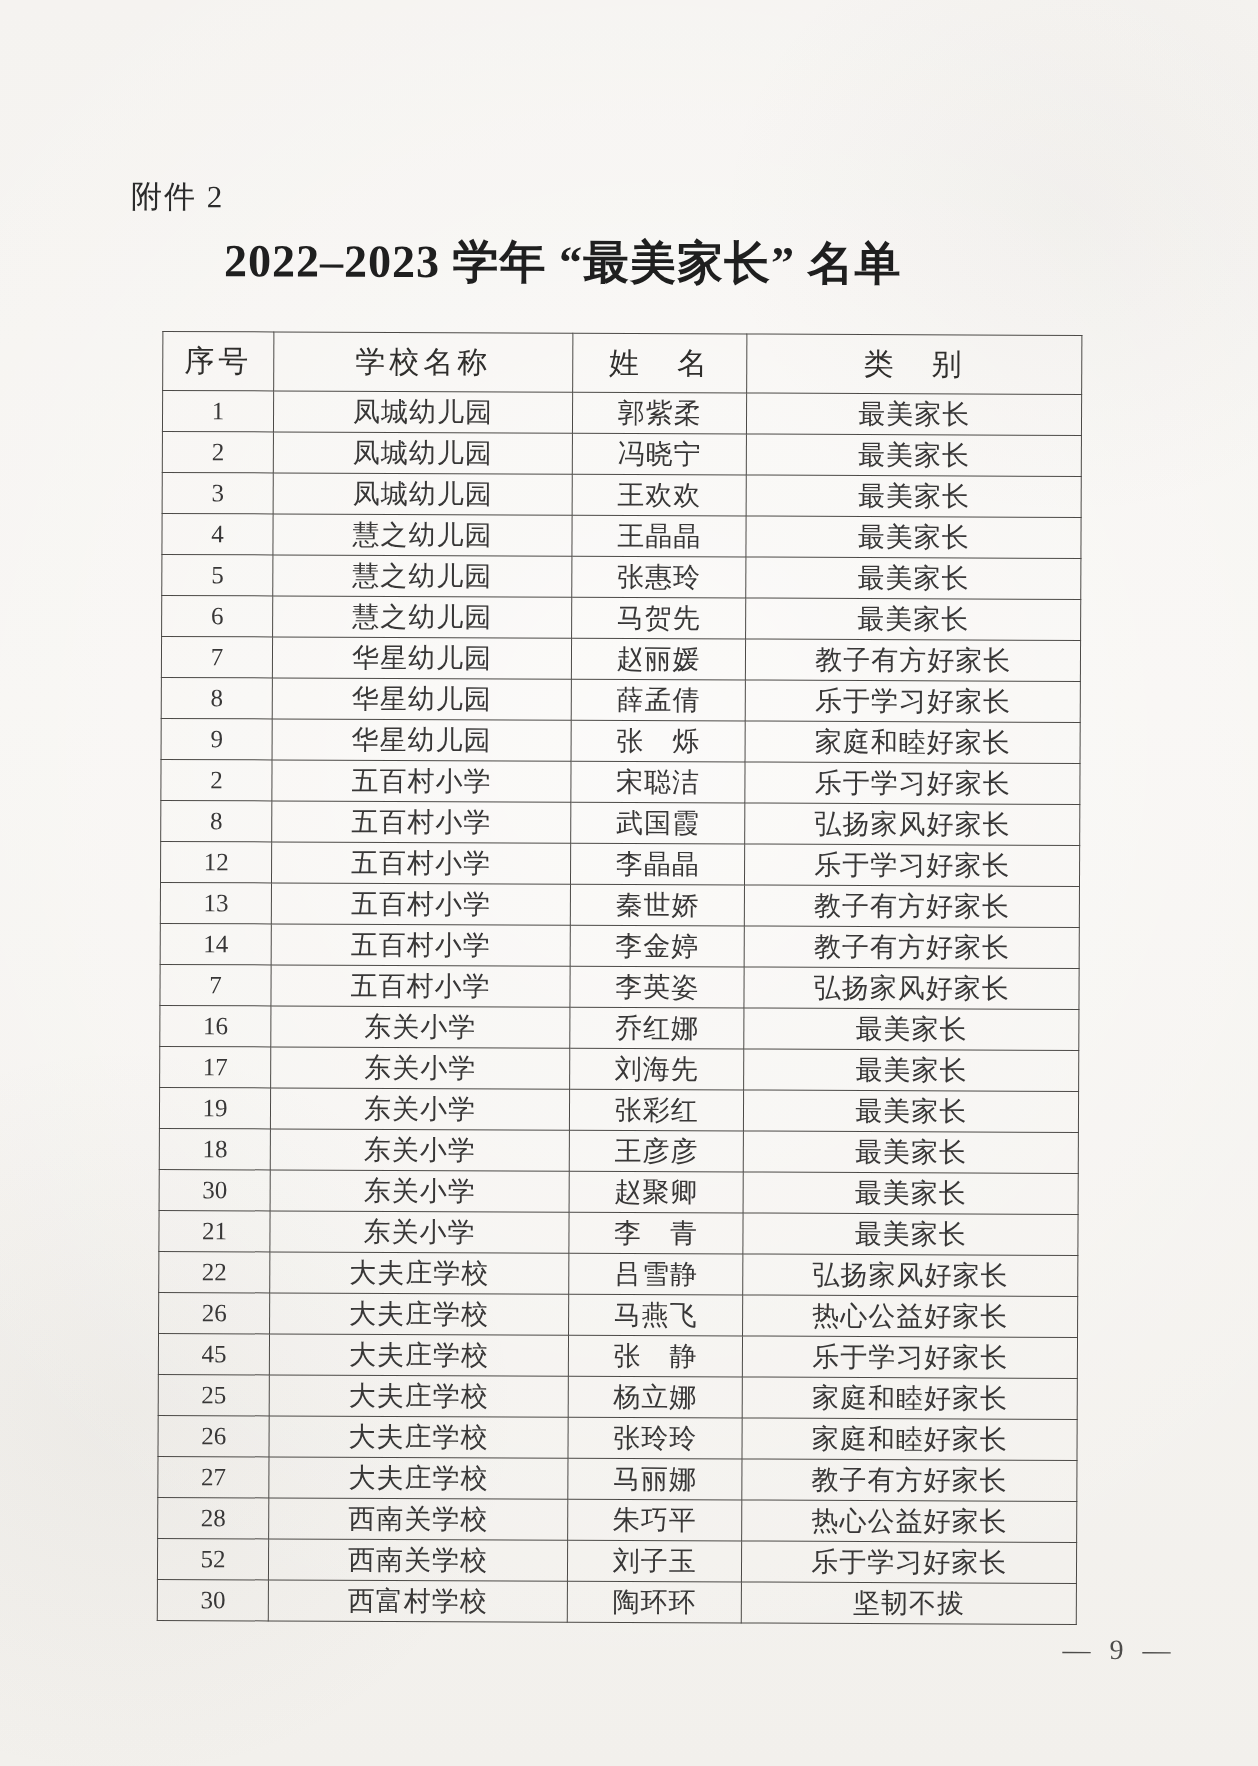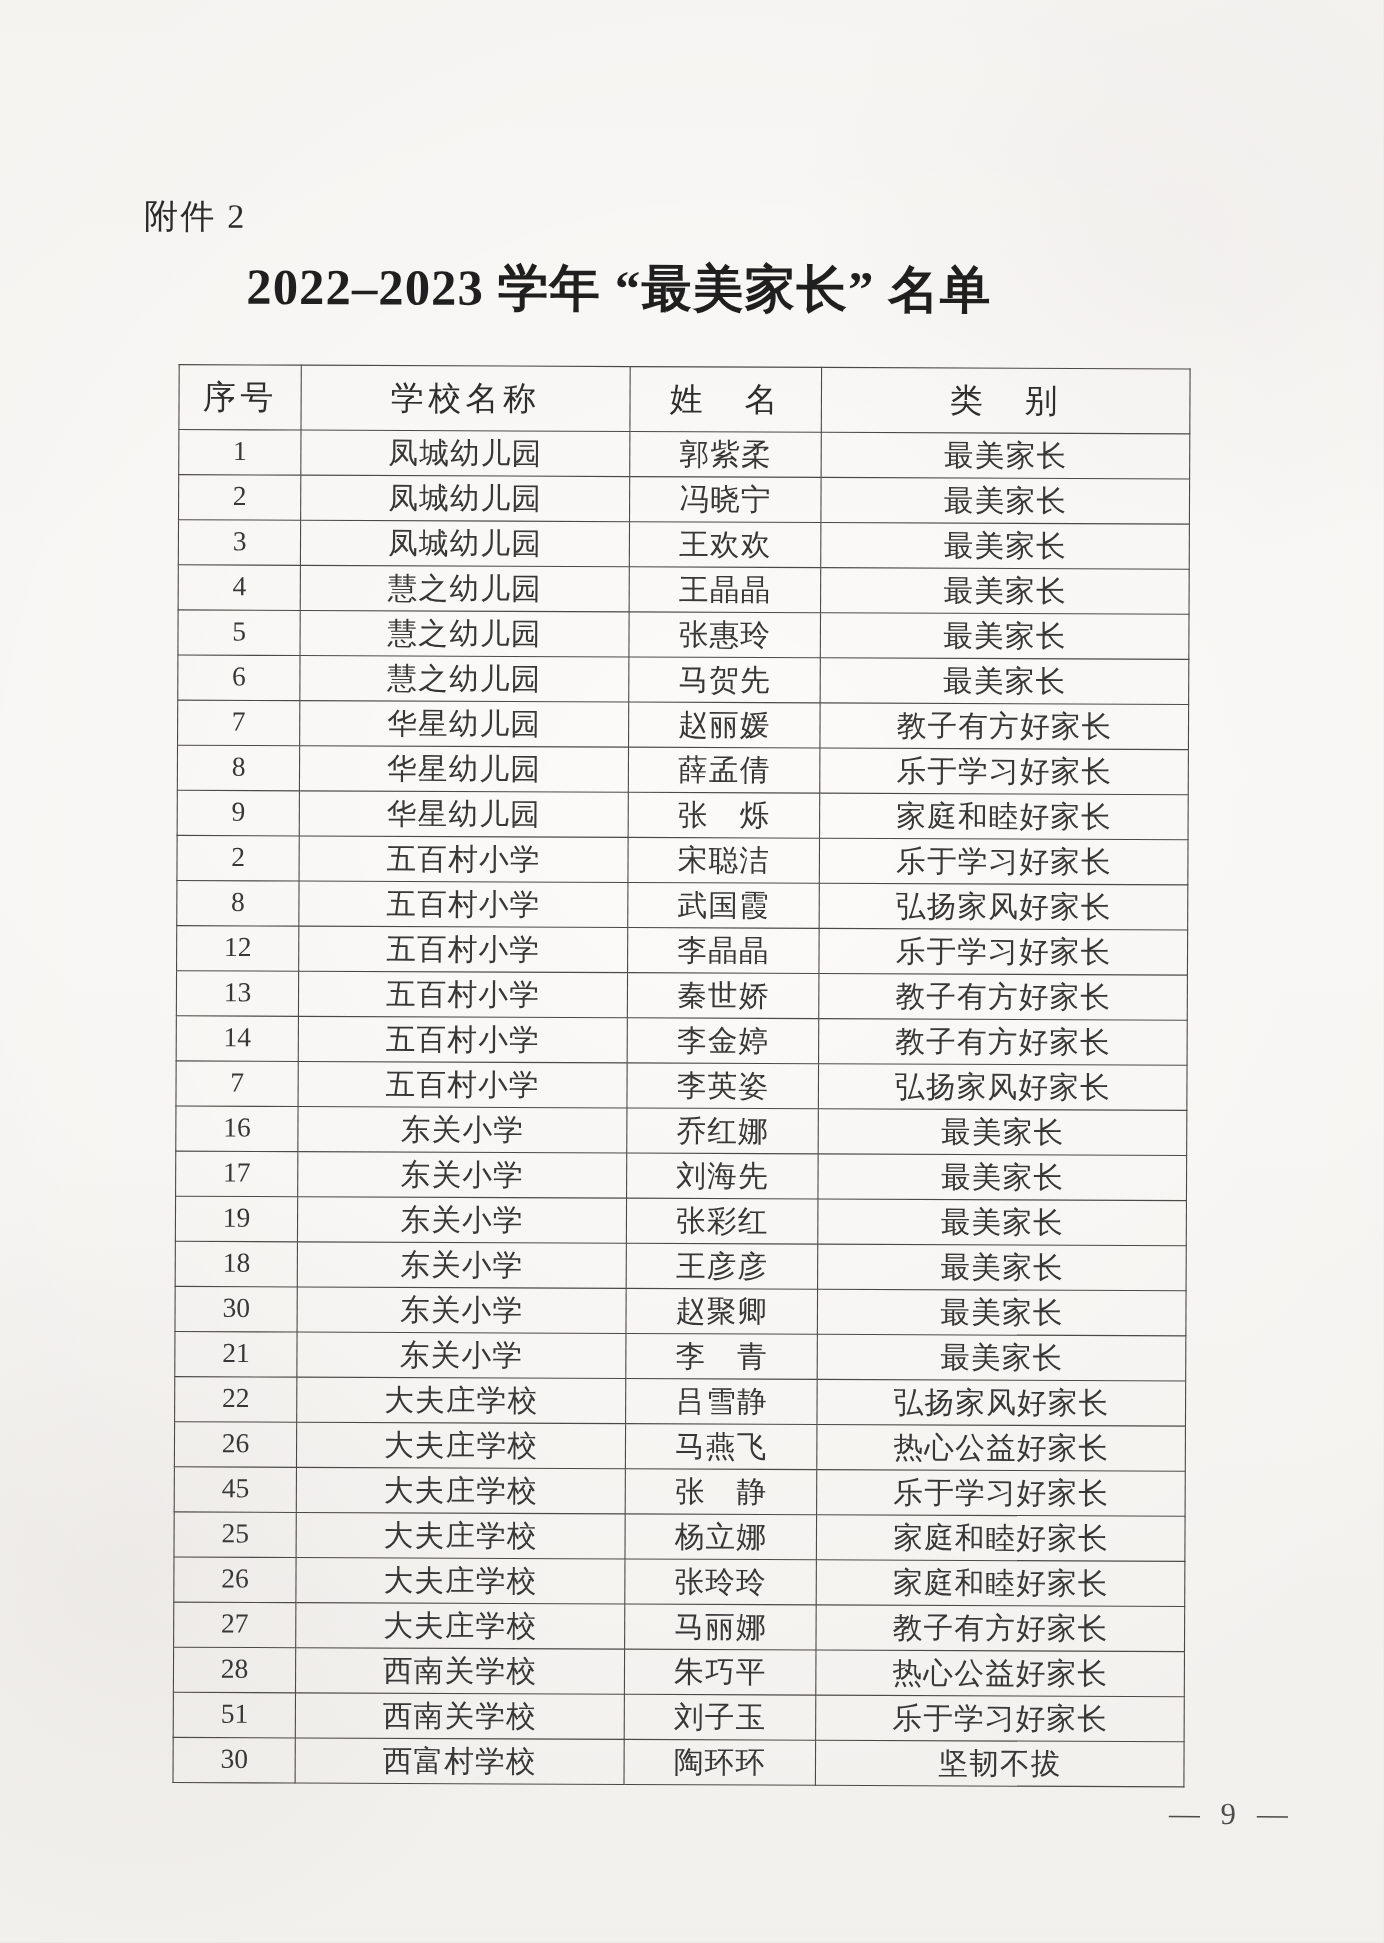--- a/index.html
+++ b/index.html
@@ -279,21 +279,21 @@
             <td class="col-name">马丽娜</td>
             <td class="col-category">教子有方好家长</td>
           </tr>
           <tr>
             <td class="col-no">28</td>
             <td class="col-school">西南关学校</td>
             <td class="col-name">朱巧平</td>
             <td class="col-category">热心公益好家长</td>
           </tr>
           <tr>
-            <td class="col-no">51</td>
+            <td class="col-no">52</td>
             <td class="col-school">西南关学校</td>
             <td class="col-name">刘子玉</td>
             <td class="col-category">乐于学习好家长</td>
           </tr>
           <tr>
             <td class="col-no">30</td>
             <td class="col-school">西富村学校</td>
             <td class="col-name">陶环环</td>
             <td class="col-category">坚韧不拔</td>
           </tr>

